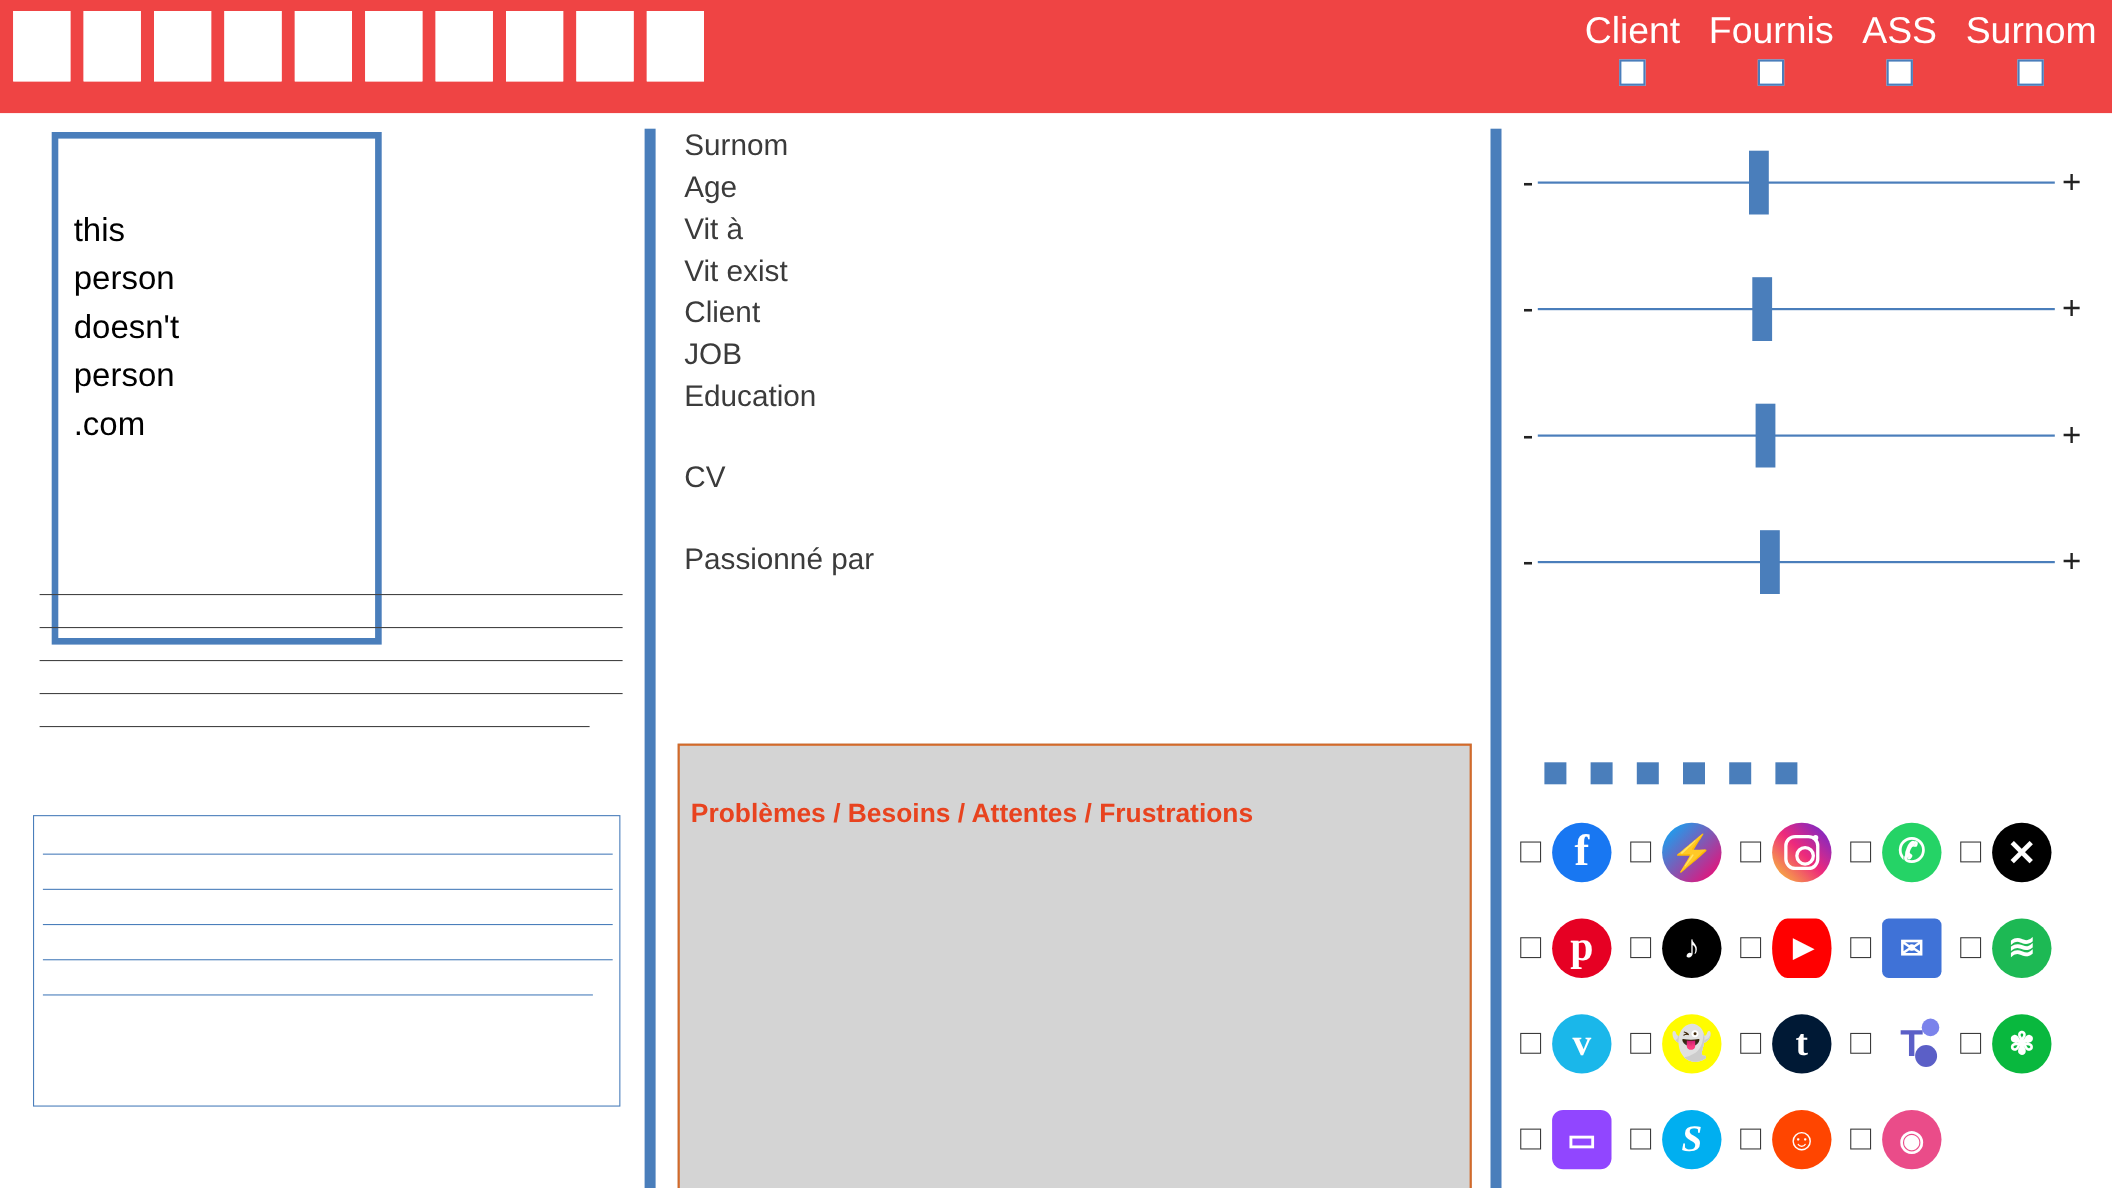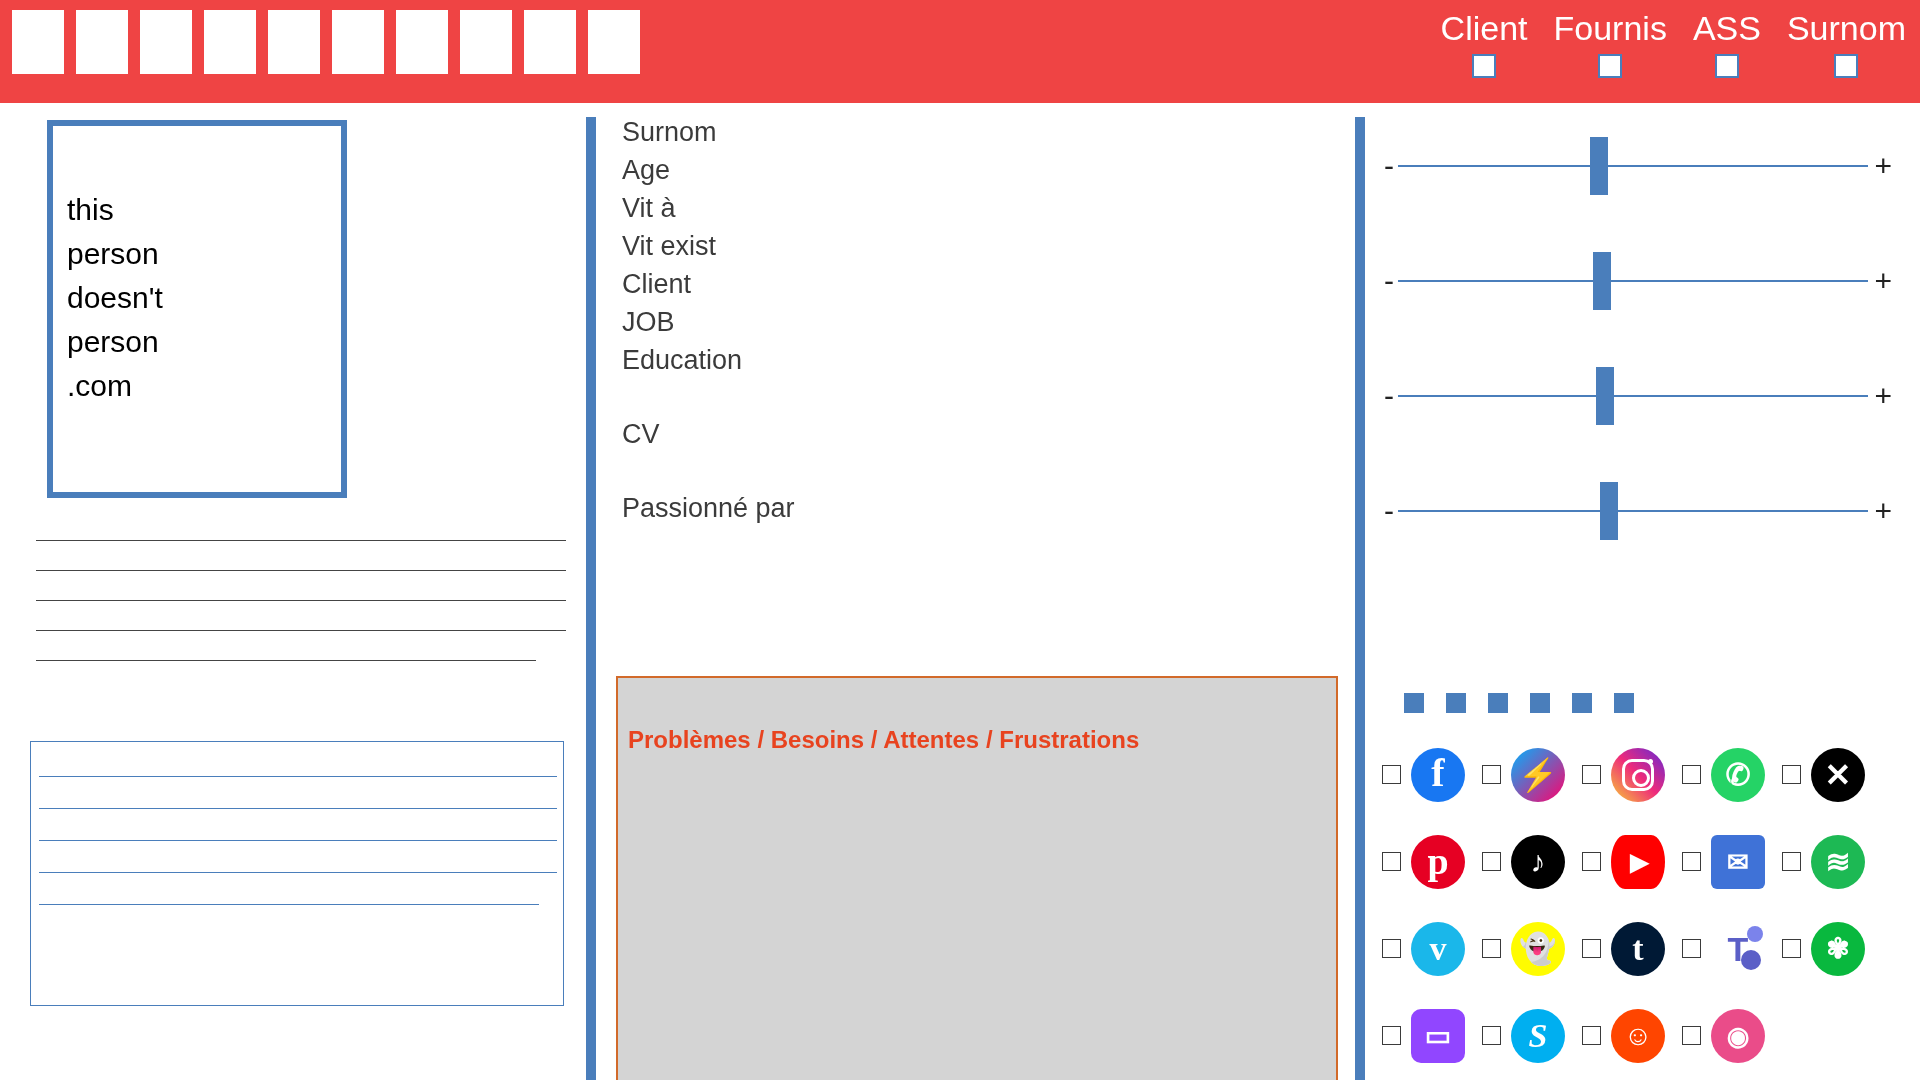--- a/index.html
+++ b/index.html
@@ -57,21 +57,21 @@
     position: absolute; top: 14px;
     width: 10px; height: 963px;
     background: #4a7ebb;
   }
   .vsep.left-col { left: 586px; }
   .vsep.right-col { left: 1355px; }
 
   
   .photo-box {
     position: absolute; left: 47px; top: 17px;
-    width: 300px; height: 378px;
+    width: 300px; height: 466px;
     border: 6px solid #4a7ebb;
     background: #ffffff;
   }
   .photo-text {
     position: absolute; left: 14px; top: 62px;
     font-size: 30px; line-height: 44px;
     color: #000000;
   }
   .photo-text div { white-space: nowrap; }
 

